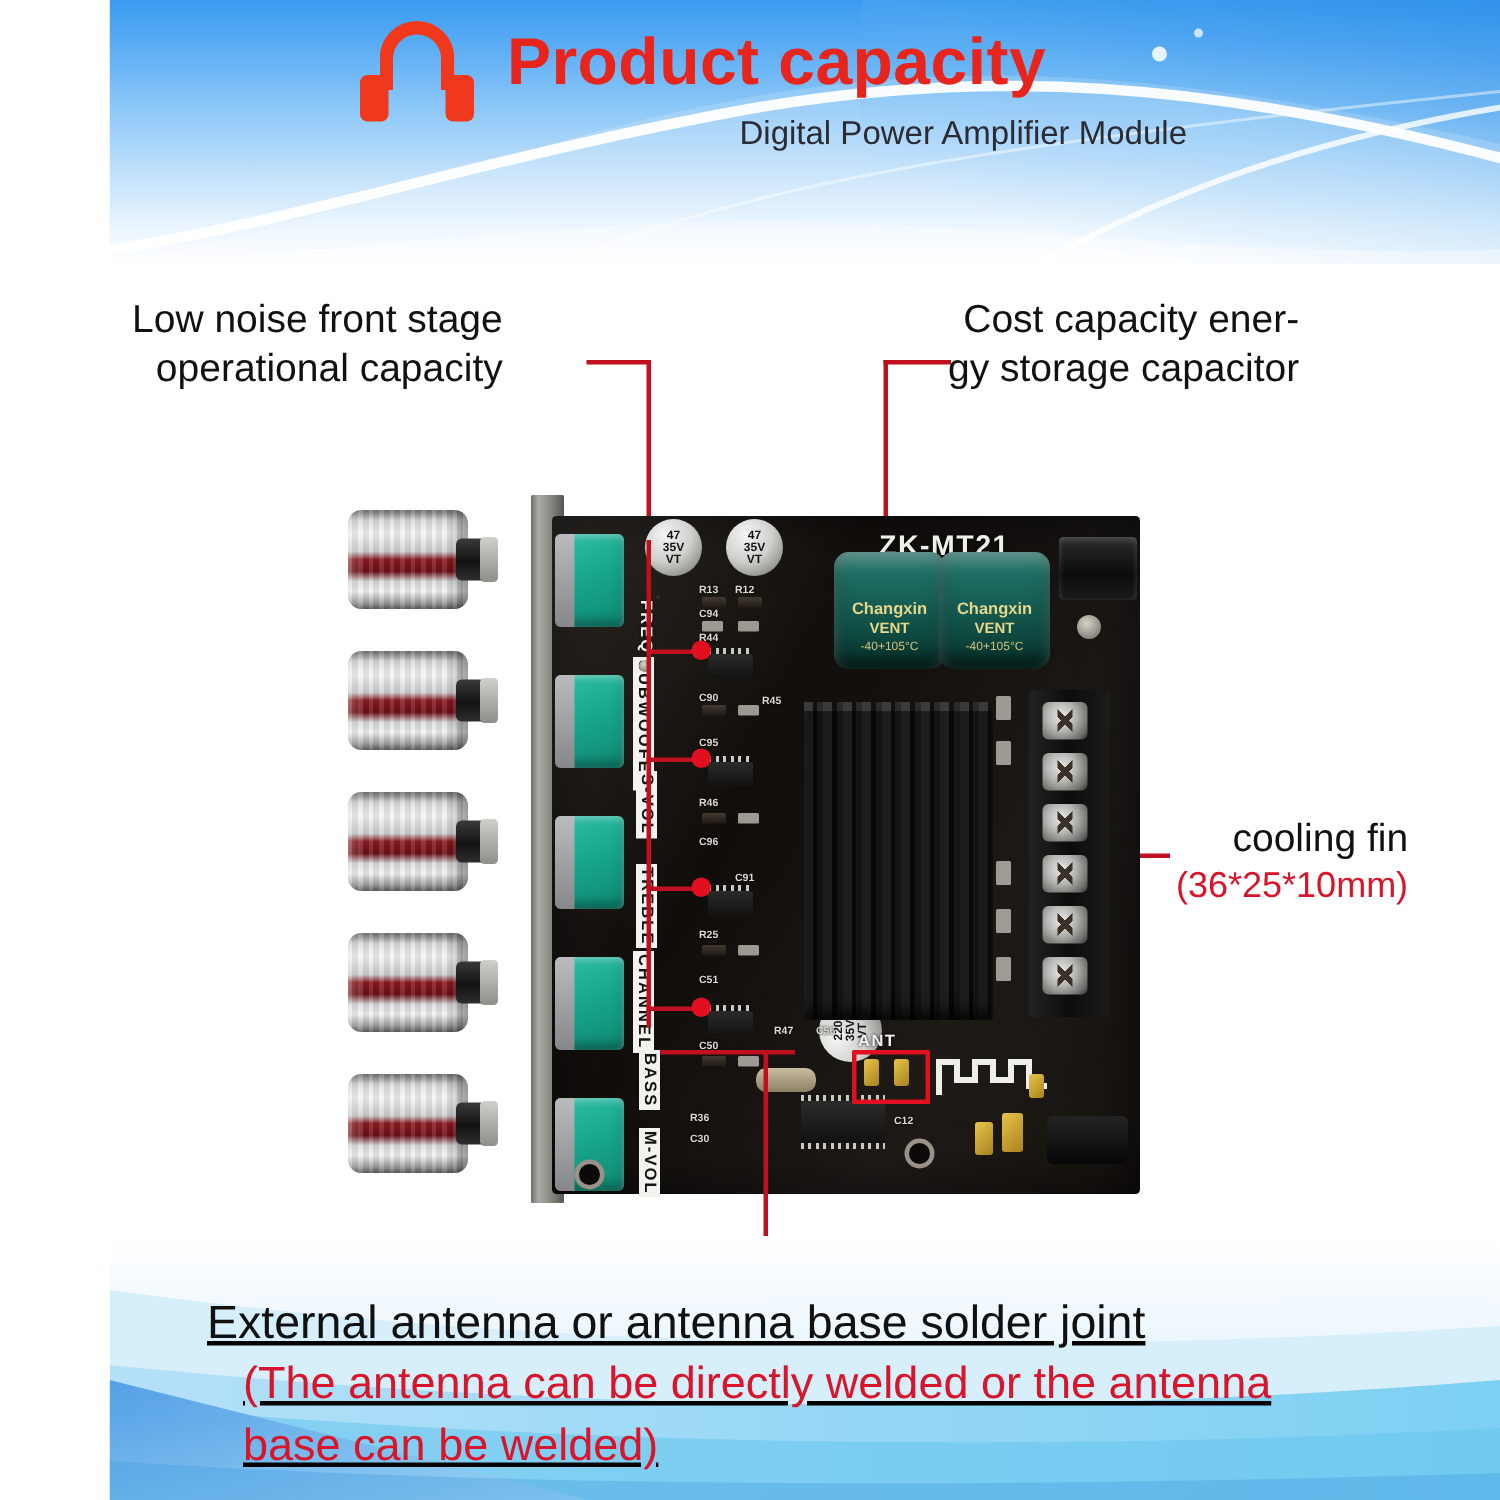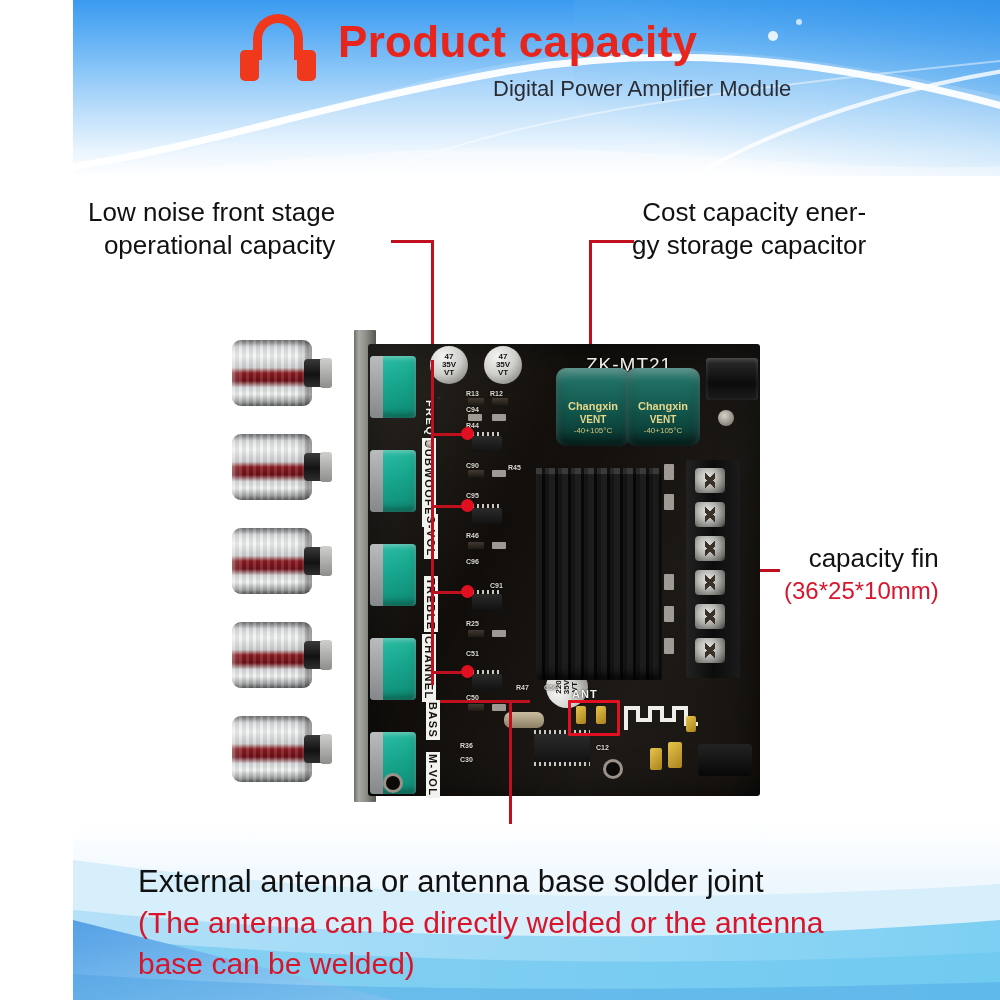--- a/index.html
+++ b/index.html
@@ -34,23 +34,23 @@
   .footer-svg{position:absolute;inset:0;}
 
   
   .callout{position:absolute;color:#111;font-size:26px;line-height:33px;text-align:right;}
   .callout div{white-space:nowrap;}
   #callout-opamp{left:88px;top:196px;}
   #callout-cap{left:632px;top:196px;}
   #callout-fin{left:784px;top:542px;}
   #callout-fin .sub{color:#d8152a;font-size:24px;line-height:32px;}
 
-  .bottom-text{position:absolute;left:138px;top:861px;width:800px;}
+  .bottom-text{position:absolute;left:138px;top:861px;width:800px;text-decoration:underline;}
   .bottom-text .l1{color:#111;font-size:31px;line-height:41px;white-space:nowrap;}
-  .bottom-text .l2{color:#d8152a;font-size:30px;line-height:41px;white-space:nowrap;}
+  .bottom-text .l2{color:#d8152a;font-size:30px;line-height:41px;white-space:nowrap;margin-left:24px;}
 
   
   .lead{position:absolute;background:#c01020;}
   .lead-h{height:3px;}
   .lead-v{width:3px;}
   .dot{position:absolute;width:13px;height:13px;border-radius:50%;background:#e01020;}
 
   
   .board{position:absolute;left:232px;top:330px;width:528px;height:480px;}
 
@@ -141,21 +141,21 @@
 
   
   .smd{position:absolute;background:#b6b2aa;border-radius:1px;opacity:.85;}
   .smd.res{background:linear-gradient(180deg,#4a4036,#221c16);}
   .silk-s{position:absolute;color:#ddd9d0;font-size:7px;font-weight:bold;text-shadow:0 0 2px #000;white-space:nowrap;}
   .ic{position:absolute;border-radius:2px;background:linear-gradient(180deg,#2a2a2a,#121212);}
   .ic-pins{position:absolute;background:repeating-linear-gradient(90deg,#c9c9c4 0 2px,transparent 2px 5px);}
   .pad{position:absolute;border-radius:50%;background:radial-gradient(circle at 40% 35%,#d6d2c8,#6a665e);}
   .gold{position:absolute;background:linear-gradient(135deg,#e8c44a,#a8821e);border-radius:2px;}
   .jack35{position:absolute;border-radius:4px;background:linear-gradient(180deg,#232323,#070707);}
-  .model-silk{position:absolute;color:#efefe9;font-size:19px;font-weight:normal;letter-spacing:1px;
+  .model-silk{position:absolute;color:#efefe9;font-size:19px;font-weight:bold;letter-spacing:1px;
     text-shadow:0 0 3px rgba(0,0,0,.9);}
   .xtal{position:absolute;border-radius:7px;background:linear-gradient(180deg,#cbbda0,#8d7f66);}
   .hole{position:absolute;border-radius:50%;background:#0c0a08;box-shadow:0 0 0 3px #9a9289;}
 </style>
 </head>
 <body>
 
 <div class="page">
 
   <div class="banner">
@@ -192,21 +192,21 @@
 
   <div class="callout" id="callout-cap">
     <div>Cost capacity ener-</div>
     <div>gy storage capacitor</div>
   </div>
   <div class="lead lead-h" style="left:589px;top:240px;width:45px;"></div>
   <div class="lead lead-v" style="left:589px;top:240px;height:172px;"></div>
   <div class="dot" style="left:583px;top:405px;"></div>
 
   <div class="callout" id="callout-fin">
-    <div>capacity fin</div>
+    <div>cooling fin</div>
     <div class="sub">(36*25*10mm)</div>
   </div>
   <div class="lead lead-h" style="left:573px;top:569px;width:207px;"></div>
   <div class="dot" style="left:567px;top:563px;"></div>
 
   <div class="board">
 
     <div class="bracket"></div>
 
     <div class="knob" style="left:0px;top:10px;">

